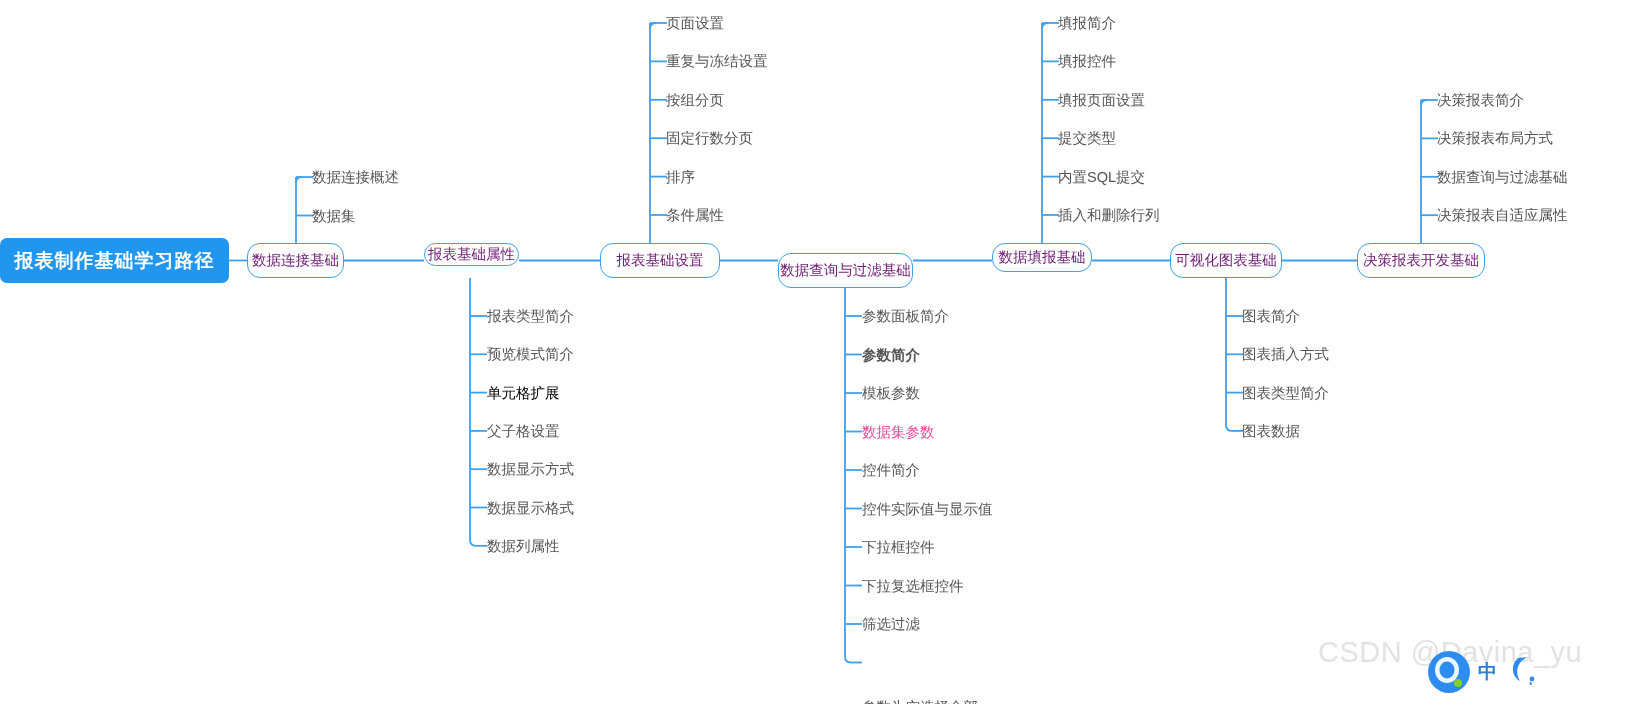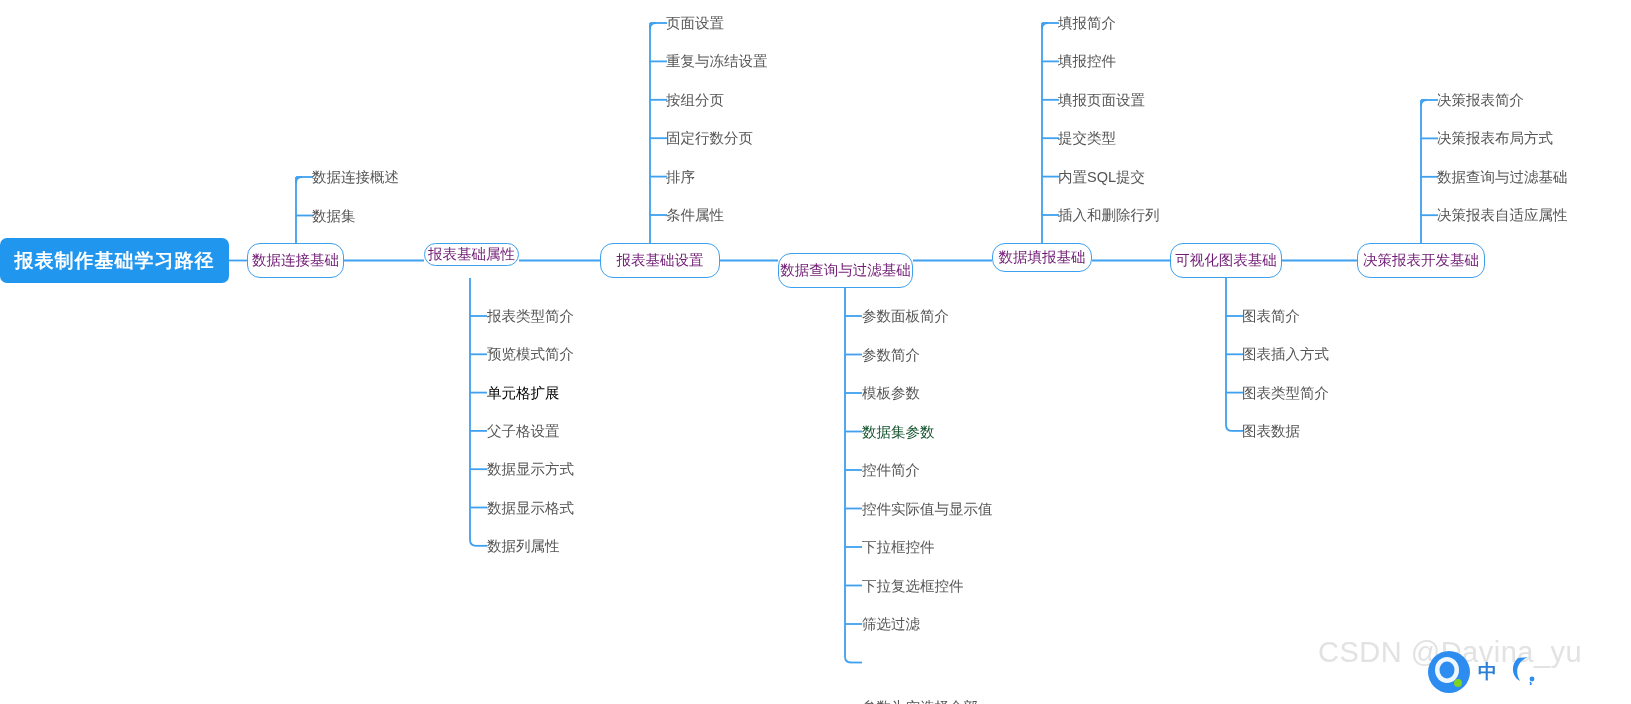--- a/index.html
+++ b/index.html
@@ -193,23 +193,23 @@
       <div class="leaf-label" style="left: 487px; top: 469.2px; color: rgb(85, 85, 85);">数据显示方式</div>
       <div class="leaf-label" style="left: 487px; top: 507.5px; color: rgb(85, 85, 85);">数据显示格式</div>
       <div class="leaf-label" style="left: 487px; top: 545.8px; color: rgb(85, 85, 85);">数据列属性</div>
       <div class="leaf-label" style="left: 666px; top: 23px; color: rgb(85, 85, 85);">页面设置</div>
       <div class="leaf-label" style="left: 666px; top: 61.4px; color: rgb(85, 85, 85);">重复与冻结设置</div>
       <div class="leaf-label" style="left: 666px; top: 99.8px; color: rgb(85, 85, 85);">按组分页</div>
       <div class="leaf-label" style="left: 666px; top: 138.2px; color: rgb(85, 85, 85);">固定行数分页</div>
       <div class="leaf-label" style="left: 666px; top: 176.6px; color: rgb(85, 85, 85);">排序</div>
       <div class="leaf-label" style="left: 666px; top: 215px; color: rgb(85, 85, 85);">条件属性</div>
       <div class="leaf-label" style="left: 862px; top: 316px; color: rgb(85, 85, 85);">参数面板简介</div>
-      <div class="leaf-label" style="left: 862px; top: 354.5px; color: rgb(85, 85, 85);">参数简介</div>
+      <div class="leaf-label" style="left: 862px; top: 354.5px; color: rgb(85, 85, 85); font-weight: bold;">参数简介</div>
       <div class="leaf-label" style="left: 862px; top: 393px; color: rgb(85, 85, 85);">模板参数</div>
-      <div class="leaf-label" style="left: 862px; top: 431.5px; color: #14532d;">数据集参数</div>
+      <div class="leaf-label" style="left: 862px; top: 431.5px; color: #ec4899;">数据集参数</div>
       <div class="leaf-label" style="left: 862px; top: 470px; color: rgb(85, 85, 85);">控件简介</div>
       <div class="leaf-label" style="left: 862px; top: 508.5px; color: rgb(85, 85, 85);">控件实际值与显示值</div>
       <div class="leaf-label" style="left: 862px; top: 547px; color: rgb(85, 85, 85);">下拉框控件</div>
       <div class="leaf-label" style="left: 862px; top: 585.5px; color: rgb(85, 85, 85);">下拉复选框控件</div>
       <div class="leaf-label" style="left: 862px; top: 624px; color: rgb(85, 85, 85);">筛选过滤</div>
       <div class="leaf-label" style="left: 862px; top: 662.5px; color: rgb(85, 85, 85); margin-top: 44px;">参数为空选择全部</div>
       <div class="leaf-label" style="left: 1058px; top: 23px; color: rgb(85, 85, 85);">填报简介</div>
       <div class="leaf-label" style="left: 1058px; top: 61.4px; color: rgb(85, 85, 85);">填报控件</div>
       <div class="leaf-label" style="left: 1058px; top: 99.8px; color: rgb(85, 85, 85);">填报页面设置</div>
       <div class="leaf-label" style="left: 1058px; top: 138.2px; color: rgb(85, 85, 85);">提交类型</div>

